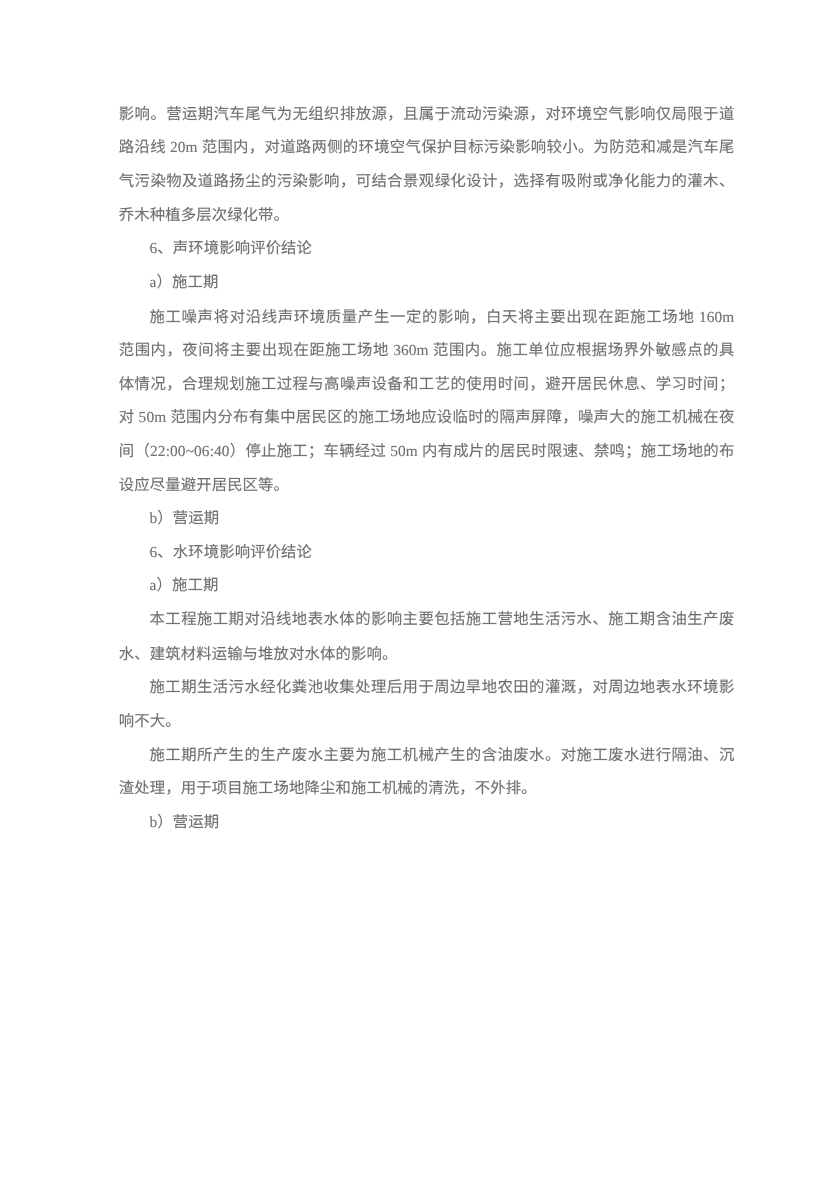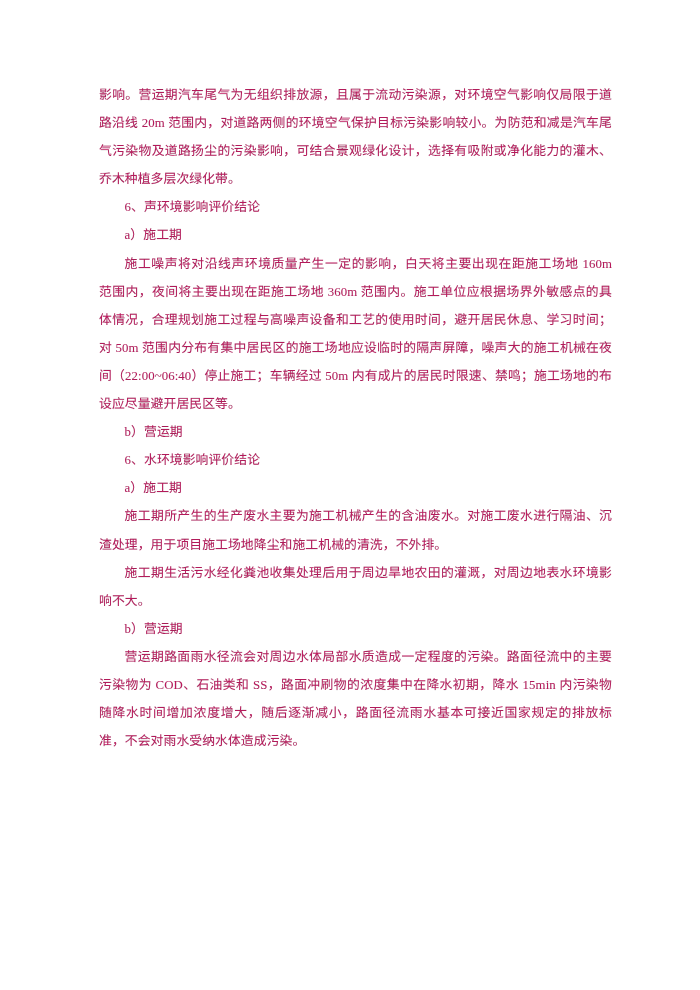--- a/index.html
+++ b/index.html
@@ -26,21 +26,21 @@
     position: absolute;
     left: 99px;
     top: 81px;
     width: 513px;
   }
   .doc-content p {
     margin: 0;
     padding: 0;
     font-size: 12.8px;
     line-height: 28.1px;
-    color: #be185d;
+    color: #737373;
     text-align: justify;
     letter-spacing: 0.1px;
     -webkit-text-stroke: 0.2px rgba(60,60,60,0.35);
   }
   .doc-content p.indent {
     text-indent: 2em;
   }
   .doc-content p.no-indent {
     text-indent: 0;
   }
@@ -51,18 +51,18 @@
 <div class="doc-page">
   <div class="doc-content">
 
   <p class="no-indent">影响。营运期汽车尾气为无组织排放源，且属于流动污染源，对环境空气影响仅局限于道路沿线 20m 范围内，对道路两侧的环境空气保护目标污染影响较小。为防范和减是汽车尾气污染物及道路扬尘的污染影响，可结合景观绿化设计，选择有吸附或净化能力的灌木、乔木种植多层次绿化带。</p>
       <p class="indent">6、声环境影响评价结论</p>
       <p class="indent">a）施工期</p>
       <p class="indent">施工噪声将对沿线声环境质量产生一定的影响，白天将主要出现在距施工场地 160m 范围内，夜间将主要出现在距施工场地 360m 范围内。施工单位应根据场界外敏感点的具体情况，合理规划施工过程与高噪声设备和工艺的使用时间，避开居民休息、学习时间；对 50m 范围内分布有集中居民区的施工场地应设临时的隔声屏障，噪声大的施工机械在夜间（22:00~06:40）停止施工；车辆经过 50m 内有成片的居民时限速、禁鸣；施工场地的布设应尽量避开居民区等。</p>
       <p class="indent">b）营运期</p>
       <p class="indent">6、水环境影响评价结论</p>
       <p class="indent">a）施工期</p>
+      <p class="indent">本工程施工期对沿线地表水体的影响主要包括施工营地生活污水、施工期含油生产废水、建筑材料运输与堆放对水体的影响。</p>
+      <p class="indent">施工期生活污水经化粪池收集处理后用于周边旱地农田的灌溉，对周边地表水环境影响不大。</p>
       <p class="indent">施工期所产生的生产废水主要为施工机械产生的含油废水。对施工废水进行隔油、沉渣处理，用于项目施工场地降尘和施工机械的清洗，不外排。</p>
-      <p class="indent">施工期生活污水经化粪池收集处理后用于周边旱地农田的灌溉，对周边地表水环境影响不大。</p>
       <p class="indent">b）营运期</p>
-      <p class="indent">营运期路面雨水径流会对周边水体局部水质造成一定程度的污染。路面径流中的主要污染物为 COD、石油类和 SS，路面冲刷物的浓度集中在降水初期，降水 15min 内污染物随降水时间增加浓度增大，随后逐渐减小，路面径流雨水基本可接近国家规定的排放标准，不会对雨水受纳水体造成污染。</p>
     </div>
 </div>
 
 </body></html>

